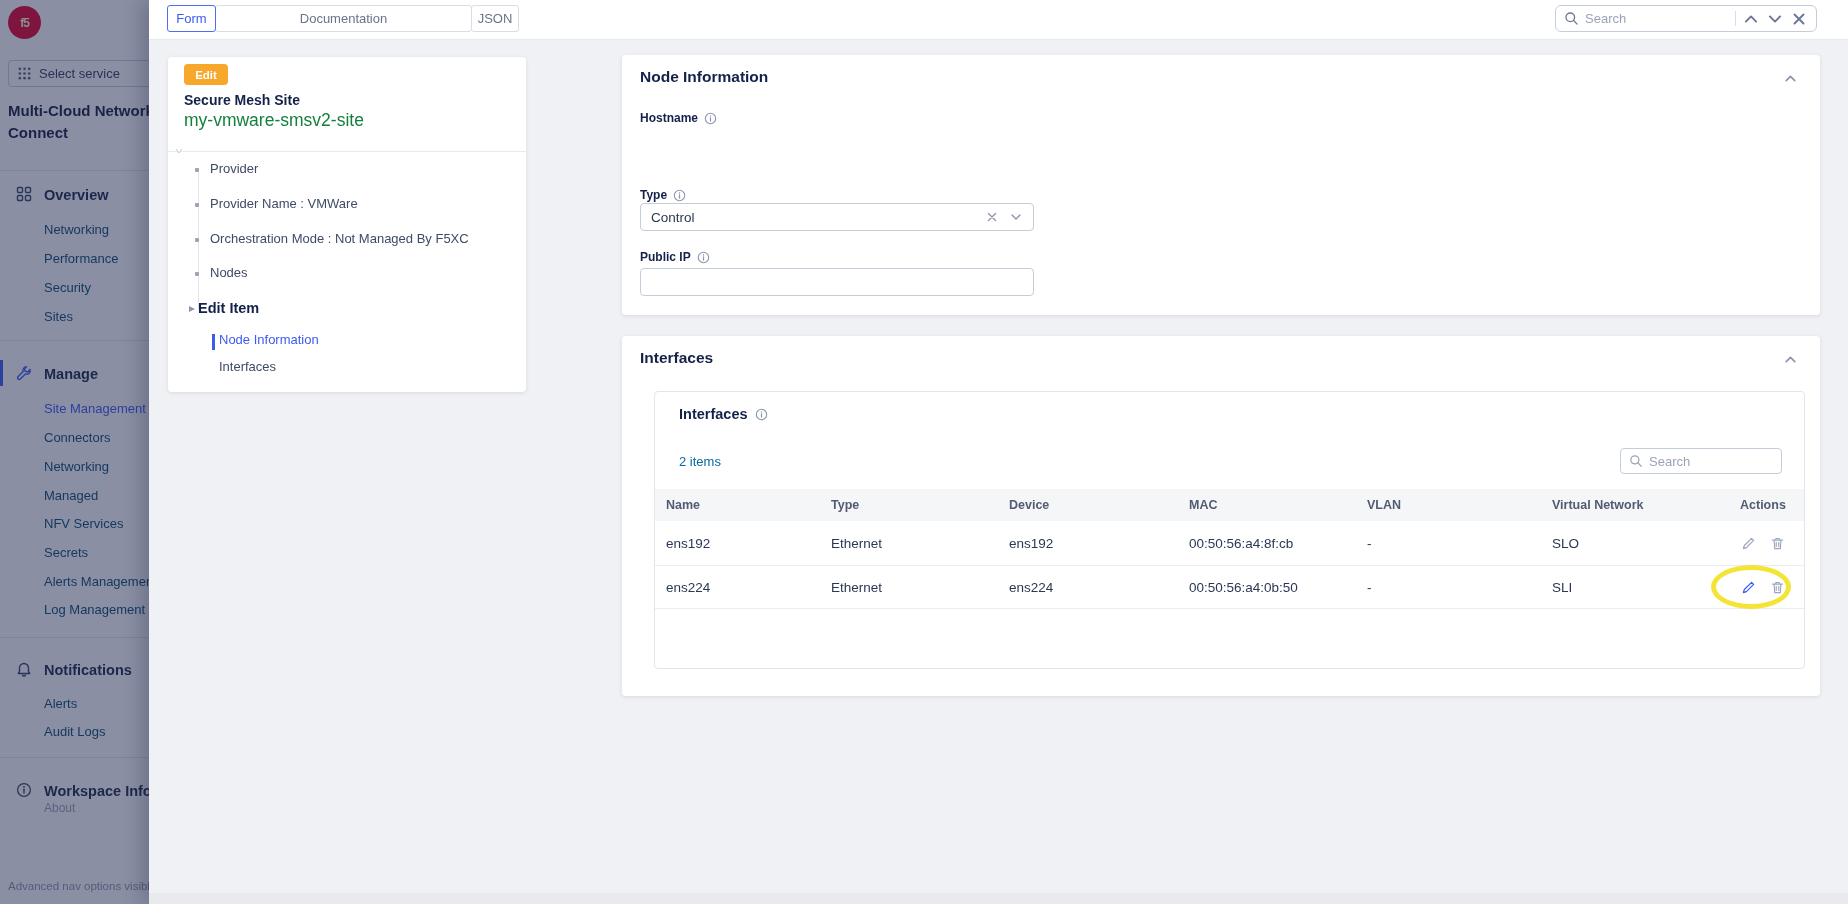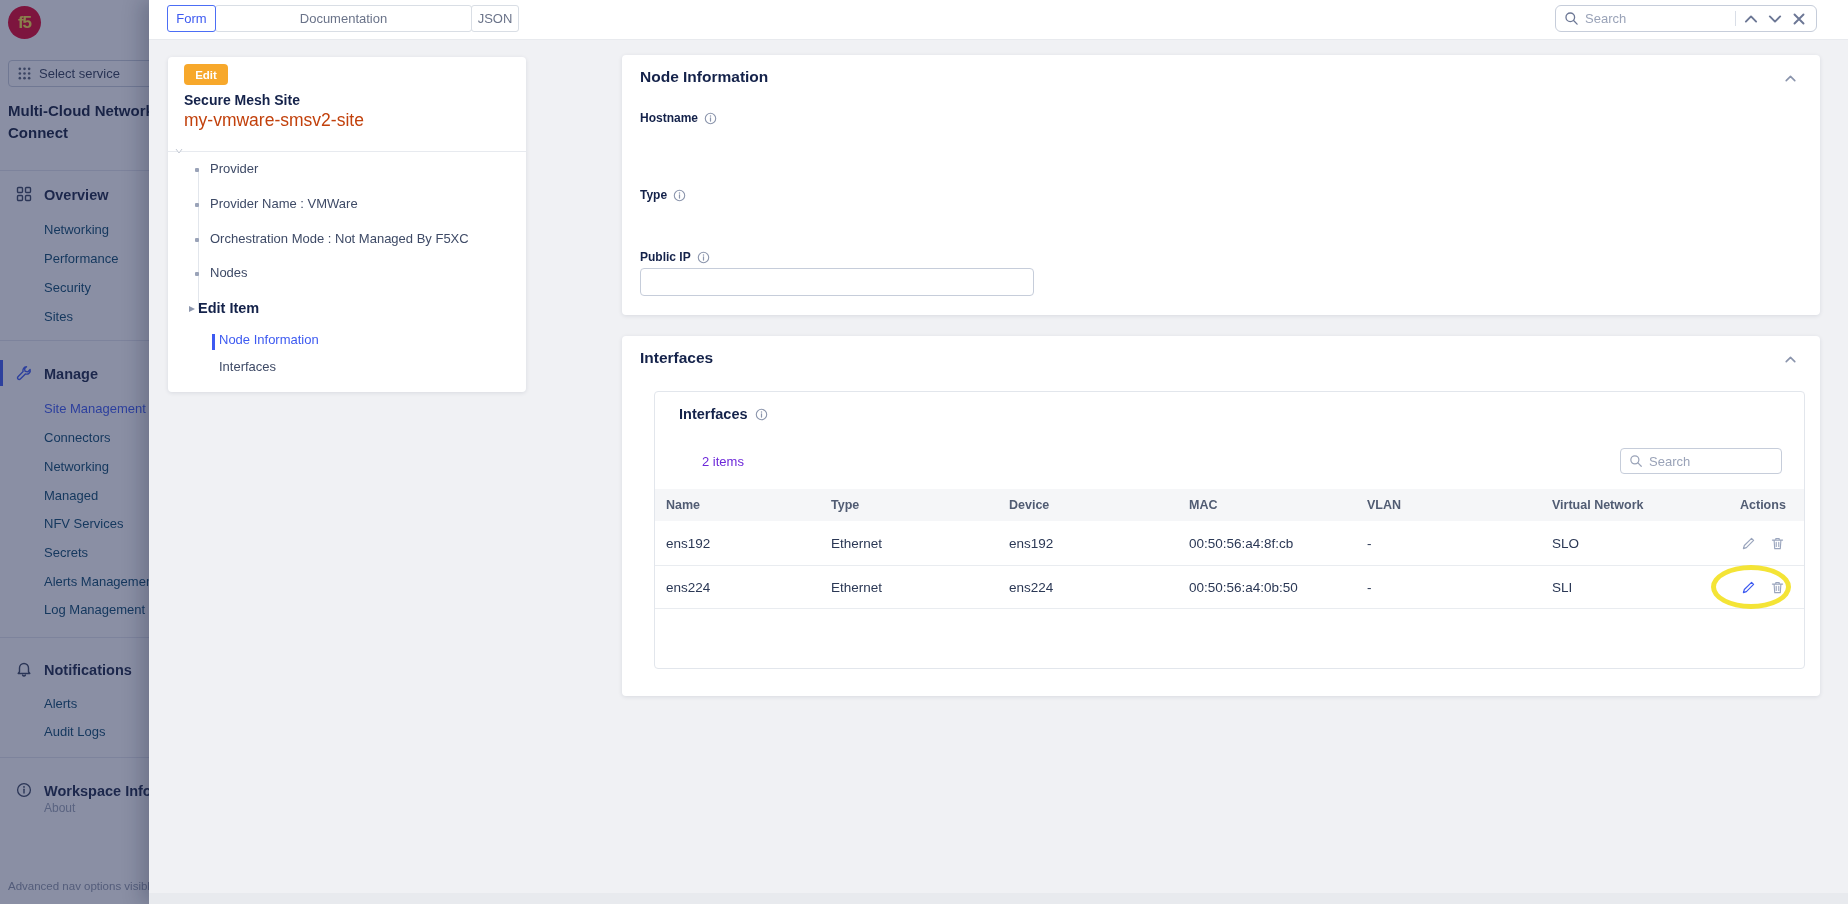--- a/index.html
+++ b/index.html
@@ -3,21 +3,21 @@
 <meta charset="utf-8">
 <style>
   * { margin:0; padding:0; box-sizing:border-box; }
   html,body { width:1848px; height:904px; font-family:"Liberation Sans","DejaVu Sans",sans-serif; }
   .screen { position:relative; width:1848px; height:904px; overflow:hidden; background:#F0F1F4; }
 
   
   .sidebar { position:absolute; left:0; top:0; width:149px; height:904px; background:#FFFFFF; overflow:hidden; }
   .sidebar .logo { position:absolute; left:8px; top:6px; width:33px; height:33px; border-radius:50%; background:#E4002B;
                    display:flex; align-items:center; justify-content:center; }
-  .sidebar .logo span { color:#fde047; font-weight:bold; font-size:17px; letter-spacing:-1px; }
+  .sidebar .logo span { color:#fef9c3; font-weight:bold; font-size:12px; letter-spacing:-1px; }
   .select-service { position:absolute; left:8px; top:60px; width:200px; height:27px; border:1px solid #C9CFDB; border-radius:4px;
                     background:#fff; display:flex; align-items:center; gap:8px; padding:0 9px; color:#333F58; font-size:13px; }
   .ws-title { position:absolute; left:8px; top:100px; width:194px; font-size:15px; font-weight:bold; color:#131F3C; line-height:22px; }
   .side-divider { position:absolute; left:0; width:149px; height:1px; background:#E3E7EE; }
   .nav-section { position:absolute; left:0; width:220px; height:22px; display:flex; align-items:center; }
   .nav-section .nico { position:absolute; left:16px; top:2px; width:16px; height:16px; color:#3A465F; }
   .nav-section .ntext { position:absolute; left:44px; font-size:14.5px; font-weight:bold; color:#1B2747; white-space:nowrap; }
   .nav-item { position:absolute; left:44px; width:200px; font-size:13px; color:#0c4a6e; white-space:nowrap; }
   .nav-item.active { color:#3D5AF1; }
   .manage-bar { position:absolute; left:0; top:360px; width:3px; height:26px; background:#3D5AF1; }
@@ -41,21 +41,21 @@
   .vdiv { width:1px; height:15px; background:#D9DEE7; }
   .ibtn { width:18px; height:18px; display:flex; align-items:center; justify-content:center; color:#6C7795; cursor:pointer; flex:none; }
 
   .card { position:absolute; background:#fff; border-radius:4px; box-shadow:0 1px 4px rgba(20,30,60,0.10); }
 
   
   .tree-card { left:19px; top:57px; width:358px; height:335px; }
   .badge-edit { position:absolute; left:16px; top:7px; width:44px; height:21px; background:#F7A82B; color:#fff; font-size:11.5px;
                 font-weight:bold; border-radius:4px; display:flex; align-items:center; justify-content:center; }
   .obj-type { position:absolute; left:16px; top:35px; font-size:14px; font-weight:bold; color:#14224A; }
-  .obj-name { position:absolute; left:16px; top:53px; font-size:17.5px; color:#c2410c; }
+  .obj-name { position:absolute; left:16px; top:53px; font-size:17.5px; color:#15803d; }
   .tree-divider { position:absolute; left:0; top:94px; width:358px; height:1px; background:#E7EAEF; }
   .tree-caret { position:absolute; left:6px; top:89px; width:10px; height:10px; color:#C3C9D4; }
   .tree-vline { position:absolute; left:30px; top:113px; width:1px; height:139px; background:#E2E6EC; }
   .tree-item { position:absolute; left:42px; font-size:13px; color:#3E4A66; white-space:nowrap; }
   .tree-dot { position:absolute; left:27px; width:4px; height:4px; border-radius:1px; background:#9AA3B8; }
   .edit-item { position:absolute; left:30px; top:243px; font-size:14.5px; font-weight:bold; color:#14224A; }
   .edit-caret { position:absolute; left:20px; top:248px; width:8px; height:8px; color:#8C96AD; }
   .child-item { position:absolute; left:51px; font-size:13px; color:#3E4A66; white-space:nowrap; }
   .child-item.active { color:#3D5AF1; }
   .child-bar { position:absolute; left:44px; top:277px; width:2.5px; height:16px; background:#3D5AF1; }
@@ -69,21 +69,21 @@
   .info-ic { width:13px; height:13px; color:#8C96AD; flex:none; }
   .t-input { position:absolute; left:18px; width:394px; height:28px; border:1px solid #C6CDDA; border-radius:4px; background:#fff;
              display:flex; align-items:center; padding:0 10px; font-size:13.5px; color:#2B3855; }
   .t-input .val { flex:1; }
   .clear-x, .sel-chev { width:14px; height:14px; color:#8C96AD; flex:none; cursor:pointer; }
   .sel-gap { width:10px; flex:none; }
 
   
   .if-panel { position:absolute; left:32px; top:55px; width:1151px; height:278px; border:1px solid #E2E6EC; border-radius:4px; background:#fff; }
   .if-panel-title { position:absolute; left:24px; top:14px; font-size:14.5px; font-weight:bold; color:#14224A; display:flex; align-items:center; gap:7px; }
-  .items-count { position:absolute; left:24px; top:62px; font-size:13px; color:#6d28d9;margin-left:23px; }
+  .items-count { position:absolute; left:24px; top:62px; font-size:13px; color:#0369a1; }
   .if-search { position:absolute; right:22px; top:56px; width:162px; height:26px; border:1px solid #C6CDDA; border-radius:4px;
                background:#fff; display:flex; align-items:center; padding:0 8px; gap:6px; }
   .if-search input { border:none; outline:none; flex:1; min-width:10px; font-size:13px; font-family:inherit; }
   .if-search input::placeholder { color:#9AA3B8; }
   .grid7 { display:grid; grid-template-columns:165px 178px 180px 178px 185px 188px 1fr; padding-left:11px; align-items:center; }
   .tbl-head { position:absolute; left:0; top:97px; width:1149px; height:32px; background:#F5F6F8; font-size:12.5px; font-weight:bold; color:#515C73; }
   .tbl-row { position:absolute; left:0; width:1149px; height:45px; font-size:13.5px; color:#2B3855; border-bottom:1px solid #E9ECF0; }
   .row-actions { display:flex; gap:12px; align-items:center; }
   .act-ic { width:17px; height:17px; color:#9AA5BD; cursor:pointer; }
   .act-ic.blue { color:#3D5AF1; }
@@ -262,20 +262,30 @@
             <circle cx="7" cy="4.2" r="0.8" fill="currentColor"></circle>
           </svg>
       </div>
 
       <div class="f-label" style="top:133px">
         <span>Type</span>
         <svg class="info-ic" viewBox="0 0 14 14">
             <circle cx="7" cy="7" r="5.6" fill="none" stroke="currentColor" stroke-width="1.2"></circle>
             <line x1="7" y1="6.2" x2="7" y2="9.8" stroke="currentColor" stroke-width="1.3" stroke-linecap="round"></line>
             <circle cx="7" cy="4.2" r="0.8" fill="currentColor"></circle>
+          </svg>
+      </div>
+      <div class="t-input" style="top:148px">
+        <span class="val">Control</span>
+        <svg class="clear-x" viewBox="0 0 14 14">
+            <path d="M3.5 3.5l7 7M10.5 3.5l-7 7" stroke="currentColor" stroke-width="1.4" stroke-linecap="round"></path>
+          </svg>
+        <span class="sel-gap"></span>
+        <svg class="sel-chev" viewBox="0 0 14 14">
+            <polyline points="3,5 7,9 11,5" fill="none" stroke="currentColor" stroke-width="1.4" stroke-linecap="round" stroke-linejoin="round"></polyline>
           </svg>
       </div>
 
       <div class="f-label" style="top:195px">
         <span>Public IP</span>
         <svg class="info-ic" viewBox="0 0 14 14">
             <circle cx="7" cy="7" r="5.6" fill="none" stroke="currentColor" stroke-width="1.2"></circle>
             <line x1="7" y1="6.2" x2="7" y2="9.8" stroke="currentColor" stroke-width="1.3" stroke-linecap="round"></line>
             <circle cx="7" cy="4.2" r="0.8" fill="currentColor"></circle>
           </svg>

